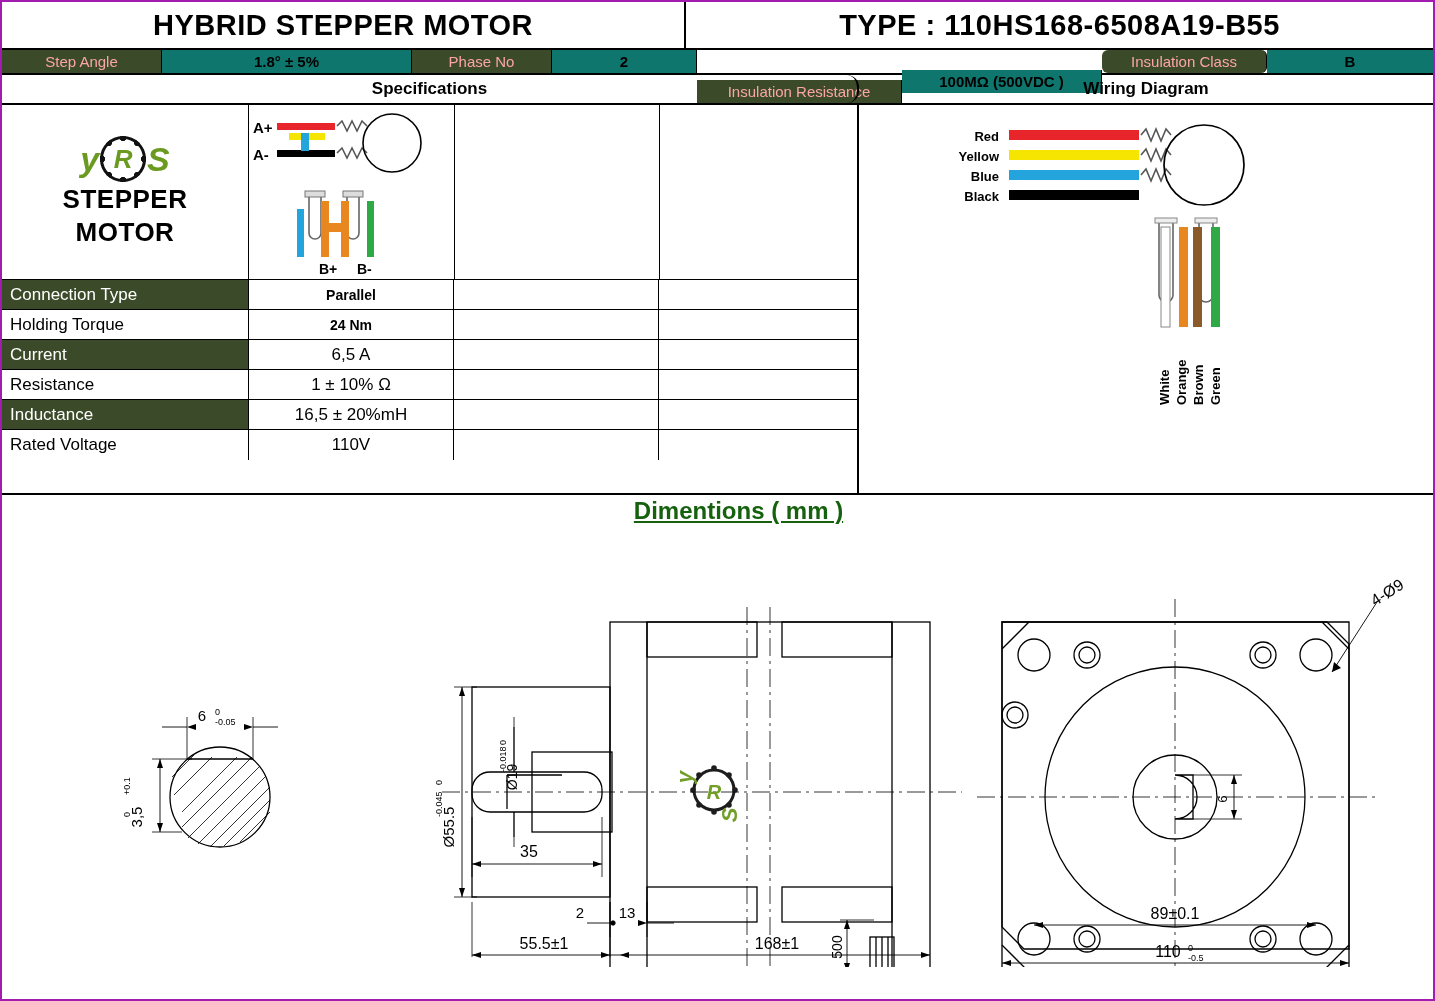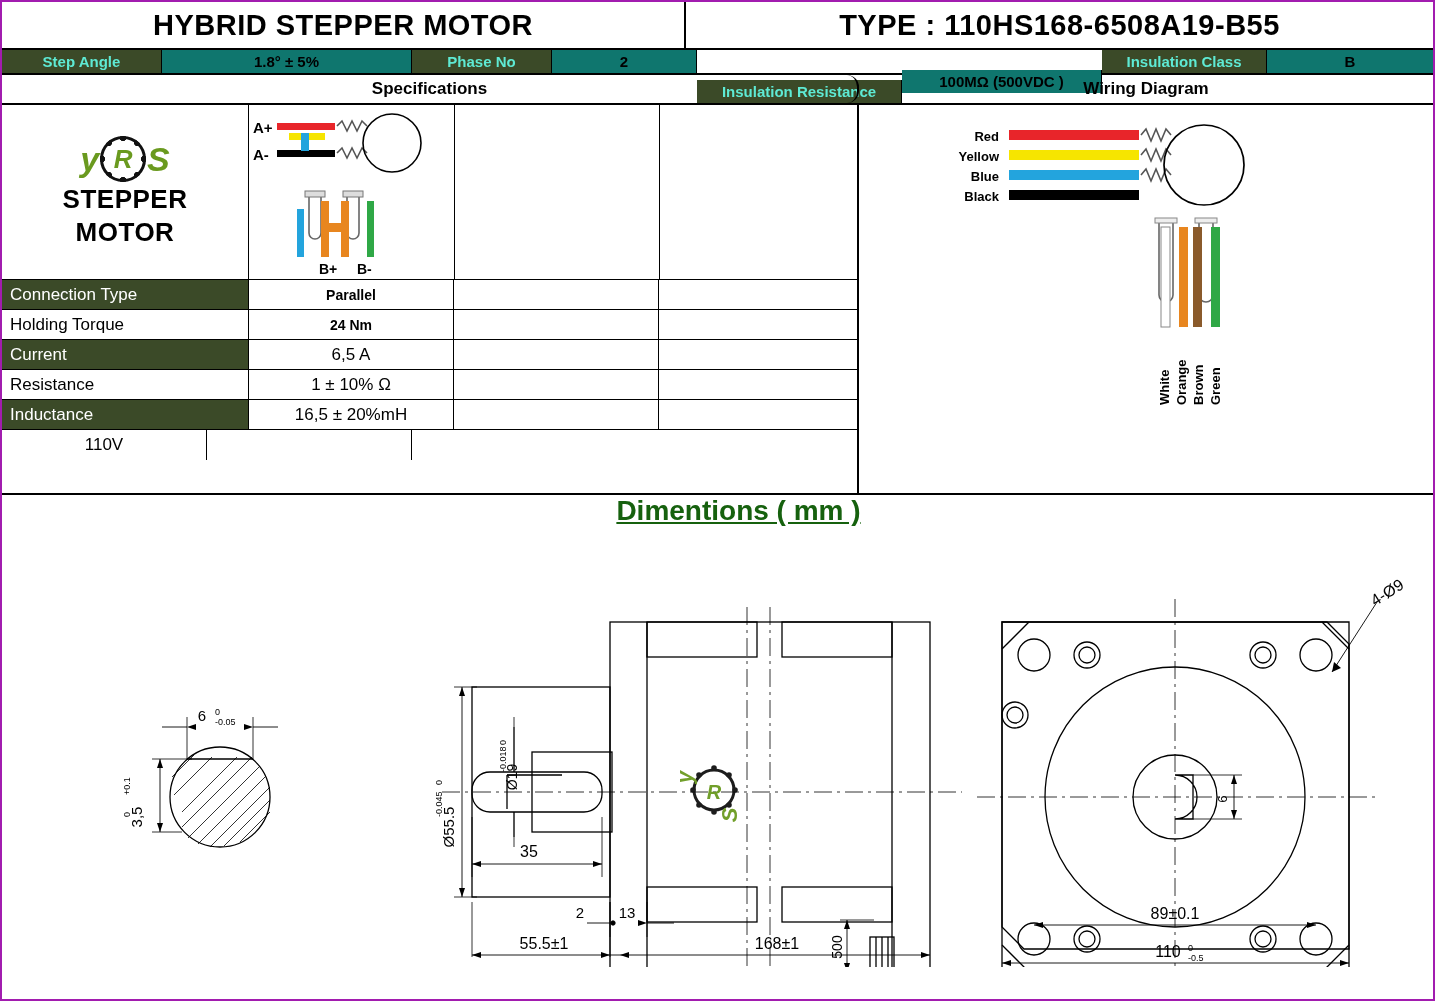--- a/index.html
+++ b/index.html
@@ -31,29 +31,29 @@
   }
   .hdr-right {
     flex: 1;
     display: flex; align-items: center; justify-content: center;
     font-size: 29px; font-weight: bold; letter-spacing: .5px;
   }
 
   
   .param-row { display: flex; height: 25px; border-bottom: 2px solid #000; font-size: 15px; }
   .pc { display:flex; align-items:center; justify-content:center; border-right:1px solid #000; height:100%; }
-  .pc.dark { background:#3b4a28; color:#5eead4; font-weight:bold; }
+  .pc.dark { background:#3b4a28; color:#fca5a5; font-weight:normal; }
   .pc.light { background:#0f766e; color:#000; font-weight:bold; }
   .p1 { flex: 0 0 160px; }
   .p2 { flex: 0 0 250px; }
   .p3 { flex: 0 0 140px; }
   .p4 { flex: 0 0 145px; }
   .p5 { flex: 0 0 205px; margin-top: 30px; }
   .p6 { flex: 0 0 200px; margin-top: 20px; }
-  .p7 { flex: 0 0 165px; }
+  .p7 { flex: 0 0 165px; border-radius: 6px; }
   .p8 { flex: 1 1 auto; border-right: none; }
 
   
   .sect-row { display:flex; height:30px; border-bottom:2px solid #000; }
   .sect-spec { flex: 0 0 857px; display:flex; align-items:center; justify-content:center;
                font-size:17px; font-weight:bold; border-right:2px solid #000;border-radius:12px; }
   .sect-wire { flex:1; display:flex; align-items:center; justify-content:center;
                font-size:17px; font-weight:bold; }
 
   
@@ -98,21 +98,21 @@
   .sc { display:flex; align-items:center; height:100%;text-align:center; }
   .sc.label { flex:0 0 247px; border-right:1px solid #000; padding-left:8px; }
   .sc.value { flex:0 0 205px; border-right:1px solid #000; justify-content:center; }
   .sc.b1 { flex:0 0 205px; border-right:1px solid #000; }
   .sc.b2 { flex:1; }
   .sc.dark { background:#3b4a28; color:#fff; }
   .sc.bold { font-weight:bold; font-size:14px; }
 
   
   .dim-title { height:32px; display:flex; align-items:center; justify-content:center;
-               font-size:28px; font-weight:bold; color:#16610e; text-decoration:underline;padding-left:42px; }
+               font-size:24px; font-weight:bold; color:#16610e; text-decoration:underline;padding-left:42px; }
   .dim-body { position:relative; height: 440px; }
 
   svg { display:block; }
   .txt { font-family:"Liberation Sans", sans-serif; }
 </style>
 </head>
 <body>
 
 <div class="sheet">
 
@@ -221,20 +221,21 @@
           <div class="sc b1"></div>
           <div class="sc b2"></div>
         </div>
         <div class="srow">
           <div class="sc label dark">Inductance</div>
           <div class="sc value">16,5  ±  20%mH</div>
           <div class="sc b1"></div>
           <div class="sc b2"></div>
         </div>
         <div class="srow">
+          <div class="sc label">Rated Voltage</div>
           <div class="sc value">110V</div>
           <div class="sc b1"></div>
           <div class="sc b2"></div>
         </div>
       </div>
     </div>
 
     <div class="wire-area">
       <svg width="572" height="390" viewBox="0 0 572 390">
 

